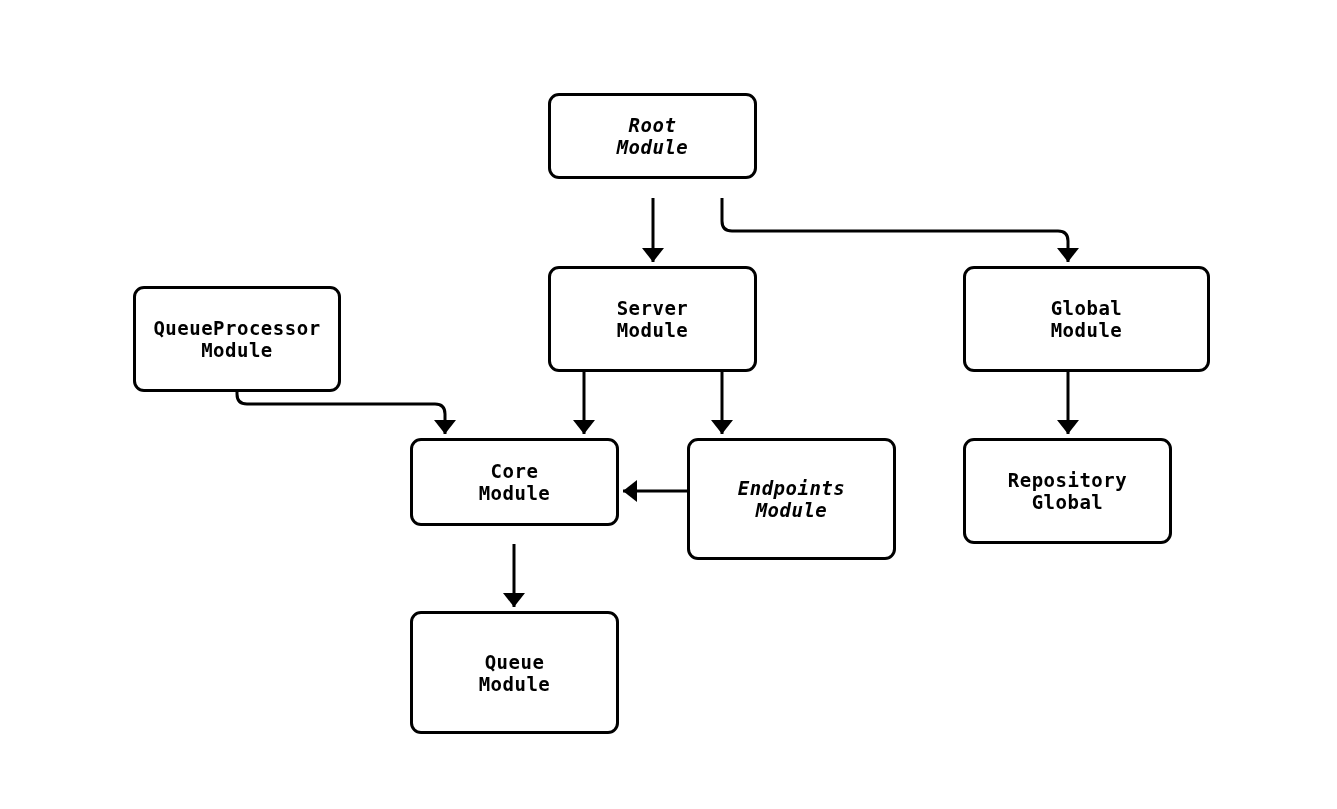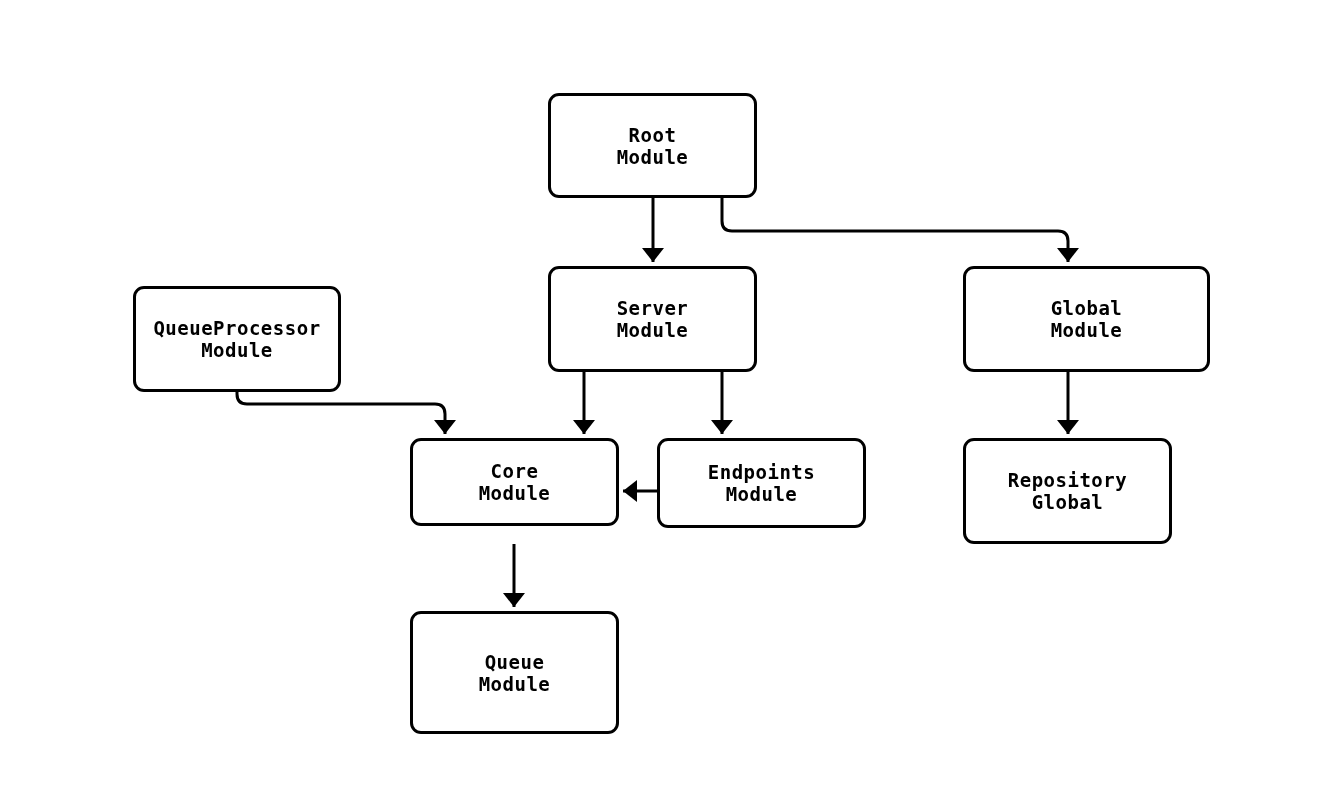--- a/index.html
+++ b/index.html
@@ -58,21 +58,21 @@
       <path d="M722,198 L722,221 Q722,231 732,231 L1058,231 Q1068,231 1068,241 L1068,262" marker-end="url(#arrow)"></path>
       <path d="M237,372 L237,394 Q237,404 247,404 L435,404 Q445,404 445,414 L445,434" marker-end="url(#arrow)"></path>
       <path d="M584,372 L584,434" marker-end="url(#arrow)"></path>
       <path d="M722,372 L722,434" marker-end="url(#arrow)"></path>
       <path d="M687,491 L623,491" marker-end="url(#arrow)"></path>
       <path d="M1068,372 L1068,434" marker-end="url(#arrow)"></path>
       <path d="M514,544 L514,607" marker-end="url(#arrow)"></path>
     </g>
   </svg>
 
-  <div class="node" style="left:548px; top:93px; width:209px; height:105px;">
+  <div class="node" style="left:548px; top:93px; width:209px; height:86px;font-style:italic;">
     <span class="node-label">Root
 Module</span>
   </div>
 
   <div class="node" style="left:133px; top:266px; width:208px; height:106px;margin-top:20px;">
     <span class="node-label">QueueProcessor
 Module</span>
   </div>
 
   <div class="node" style="left:548px; top:266px; width:209px; height:106px;">
@@ -83,21 +83,21 @@
   <div class="node" style="left:963px; top:266px; width:247px; height:106px;">
     <span class="node-label">Global
 Module</span>
   </div>
 
   <div class="node" style="left:410px; top:438px; width:209px; height:88px;">
     <span class="node-label">Core
 Module</span>
   </div>
 
-  <div class="node" style="left:657px; top:438px; width:209px; height:90px;">
+  <div class="node" style="left:687px; top:438px; width:209px; height:122px;font-style:italic;">
     <span class="node-label">Endpoints
 Module</span>
   </div>
 
   <div class="node" style="left:963px; top:438px; width:209px; height:106px;">
     <span class="node-label">Repository
 Global</span>
   </div>
 
   <div class="node" style="left:410px; top:611px; width:209px; height:123px;">

